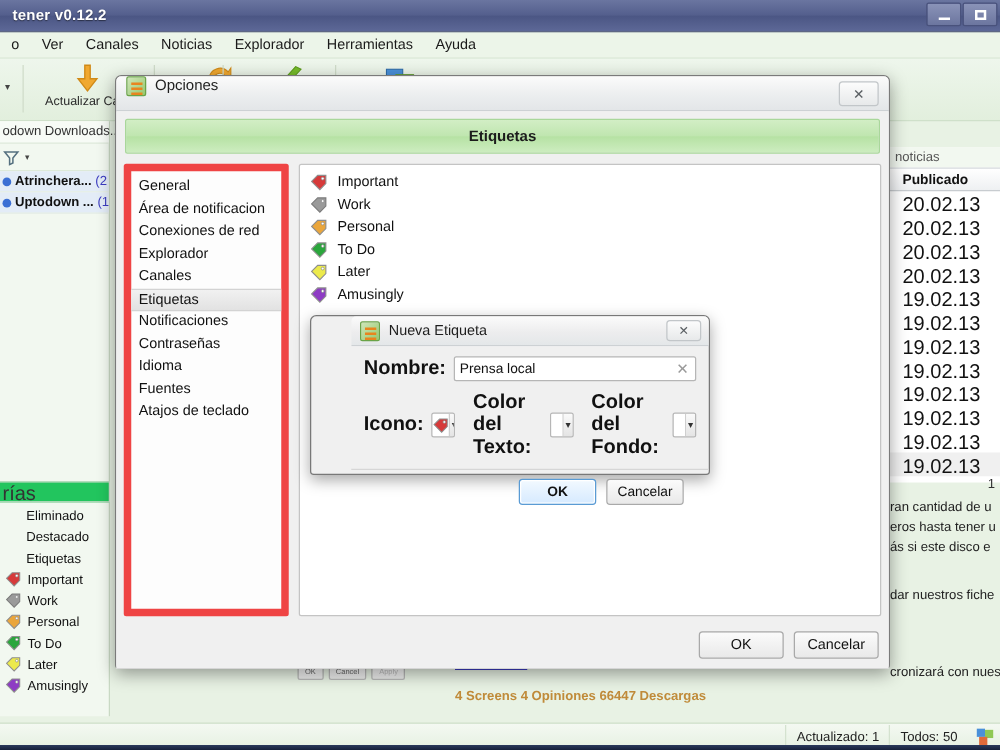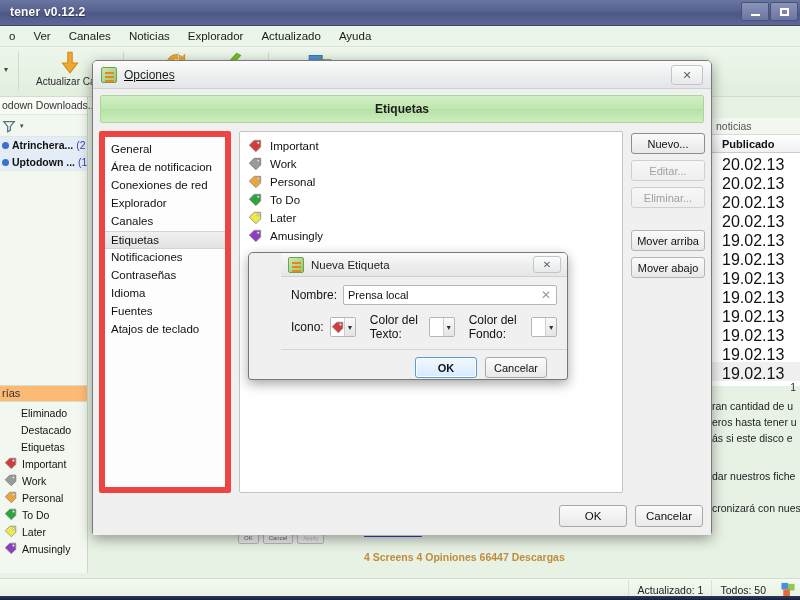--- a/index.html
+++ b/index.html
@@ -71,22 +71,22 @@
     font-size: 10.5px; padding-left: 2px; white-space: nowrap;
     border-bottom: 1px solid #e7efe4;
   }
   .lp-row.sel { background: #e3ecf7; }
   .lp-row b { font-weight: bold; color: #111; }
   .lp-count { color: #3b3bc0; }
   .dot { width: 7px; height: 7px; border-radius: 50%; flex: 0 0 auto; }
 
   .cat-header {
     position: absolute; left: 0; top: 385px; width: 88px; height: 17px;
-    background: #fdba74; border: 1px solid #d3ded0; border-left: none;
-    font-size: 11px; color: #333; padding-left: 2px; padding-top: 1px;
+    background: #22c55e; border: 1px solid #d3ded0; border-left: none;
+    font-size: 16px; color: #333; padding-left: 2px; padding-top: 1px;
   }
   .cat-list { position: absolute; left: 0; top: 404px; width: 88px; }
   .cat-row {
     height: 17px; display: flex; align-items: center; gap: 5px;
     font-size: 10.5px; padding-left: 4px; color: #111; white-space: nowrap;
   }
 
   .bg-newslist {
     position: absolute; left: 712px; top: 118px; width: 88px; height: 268px;
     background: #ffffff;
@@ -143,21 +143,21 @@
   .opt-dialog {
     position: absolute; left: 92px; top: 60px; width: 620px; height: 475px;
     background: #f0f0f0;
     border: 1px solid #7a7a7a; border-radius: 5px 5px 3px 3px;
     box-shadow: 0 4px 14px rgba(0,0,0,0.38);
   }
   .opt-titlebar {
     height: 28px; border-radius: 4px 4px 0 0;
     background: linear-gradient(180deg, #fbfbfb 0%, #eceeef 55%, #e3e6e8 100%);
     border-bottom: 1px solid #cdd1d4;
-    display: flex; align-items: center; padding-left: 8px; position: relative; text-decoration: underline;
+    display: flex; padding-left: 8px; position: relative;
   }
   .opt-appicon {
     width: 16px; height: 16px; border-radius: 2px; margin-right: 7px;
     background: linear-gradient(135deg,#cfe6b9,#95c96e);
     border: 1px solid #6aa348; position: relative; overflow: hidden;
   }
   .opt-appicon::before {
     content: ""; position: absolute; left: 3px; top: 4px;
     width: 9px; height: 2px; background: #e8851f;
     box-shadow: 0 4px 0 #e8851f, 0 8px 0 #e8851f;
@@ -241,21 +241,21 @@
   .nd-title { font-size: 11.5px; color: #1e1e1e; }
   .nd-close {
     position: absolute; right: 6px; top: 3px; width: 28px; height: 17px;
     background: linear-gradient(180deg,#fcfcfc,#e7e9ea);
     border: 1px solid #c2c6c9; border-radius: 3px;
     display: flex; align-items: center; justify-content: center;
     color: #5a5f63; font-size: 10px;
   }
   .nd-body { padding: 8px 10px 0 10px; }
   .nd-row { display: flex; align-items: center; margin-bottom: 8px; }
-  .nd-label { font-size: 12px; color: #111; margin-right: 6px; }
+  .nd-label { font-size: 16px; color: #111; margin-right: 6px; font-weight: bold; }
   .nd-input {
     flex: 1; height: 20px; background: #fff; border: 1px solid #b6b6b6;
     border-radius: 2px; display: flex; align-items: center;
     padding: 0 4px; font-size: 11px; color: #111; position: relative;
   }
   .nd-clear { position: absolute; right: 5px; color: #999; font-size: 12px; }
   .combo {
     height: 20px; border: 1px solid #b6b6b6; border-radius: 2px;
     background: linear-gradient(180deg,#fdfdfd,#ececec);
     display: flex; align-items: center; overflow: hidden;
@@ -297,21 +297,21 @@
         </div>
     </div>
   </div>
 
   <div class="bg-menubar">
     <div class="mi">o</div>
     <div class="mi">Ver</div>
     <div class="mi">Canales</div>
     <div class="mi">Noticias</div>
     <div class="mi">Explorador</div>
-    <div class="mi">Actualizado</div>
+    <div class="mi">Herramientas</div>
     <div class="mi">Ayuda</div>
   </div>
 
   <div class="bg-toolbar">
     <div class="tb-sep" style="left:18px;"></div>
     <div style="position:absolute;left:4px;top:18px;font-size:8px;color:#444;">▾</div>
     <div class="tb-item" style="left:22px;">
       <svg class="tb-ico" viewBox="0 0 24 24">
         <path d="M10 2 h4 v10 h5 l-7 9 l-7 -9 h5 z" fill="#f0a830" stroke="#d08a18" stroke-width="1"></path>
       </svg>
@@ -436,21 +436,21 @@
     <div class="nl-row">19.02.13</div>
     <div class="nl-row alt">19.02.13</div>
     <div class="nl-footer">1</div>
   </div>
 
   <div class="bg-article">
     <p>ran cantidad de u</p>
     <p style="margin-top:-14px;">eros hasta tener u</p>
     <p style="margin-top:-14px;">ás si este disco e</p>
     <p style="margin-top:22px;">dar nuestros fiche</p>
-    <p style="margin-top:16px;">cronizará con nues</p>
+    <p style="margin-top:46px;">cronizará con nues</p>
   </div>
 
   <div class="bg-center-art">
     <span class="leer-mas">... Leer más</span>
     <div class="stats-line">4 Screens  4 Opiniones  66447 Descargas</div>
   </div>
 
   <div class="ghost-dialog">
     <div class="ghost-btn">OK</div>
     <div class="ghost-btn">Cancel</div>
@@ -532,27 +532,20 @@
           </div>
           <div class="tag-row">
             <svg width="14" height="14" viewBox="0 0 16 16">
               <path d="M1.5 7 L7 1.5 L14.5 1.5 L14.5 9 L9 14.5 Z" fill="#8e3cc4" stroke="#8d8d8d" stroke-width="1"></path>
               <circle cx="11.6" cy="4.4" r="1.3" fill="#ffffff" stroke="#8d8d8d" stroke-width="0.7"></circle>
             </svg>
             <span>Amusingly</span>
           </div>
         </div>
 
-        <div class="opt-sidebtns">
-          <div class="sbtn primary">Nuevo...</div>
-          <div class="sbtn disabled">Editar...</div>
-          <div class="sbtn disabled">Eliminar...</div>
-          <div class="sbtn gap">Mover arriba</div>
-          <div class="sbtn">Mover abajo</div>
-        </div>
       </div>
 
       <div class="opt-footer">
         <div class="fbtn">OK</div>
         <div class="fbtn">Cancelar</div>
       </div>
     </div>
   </div>
 
   <div class="new-dialog">

